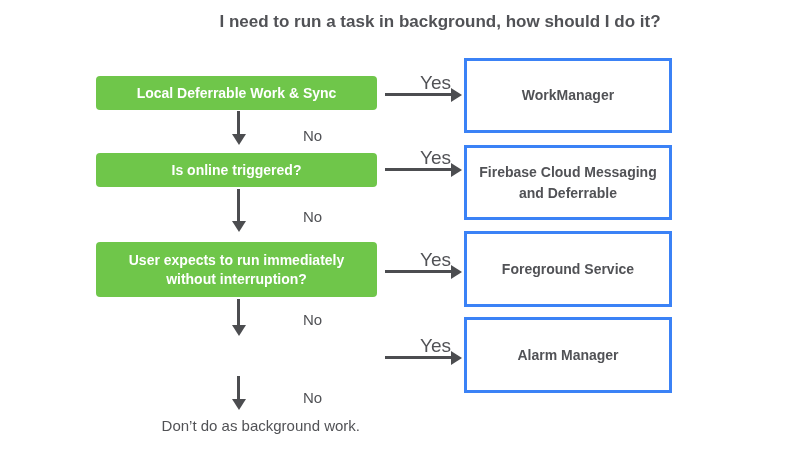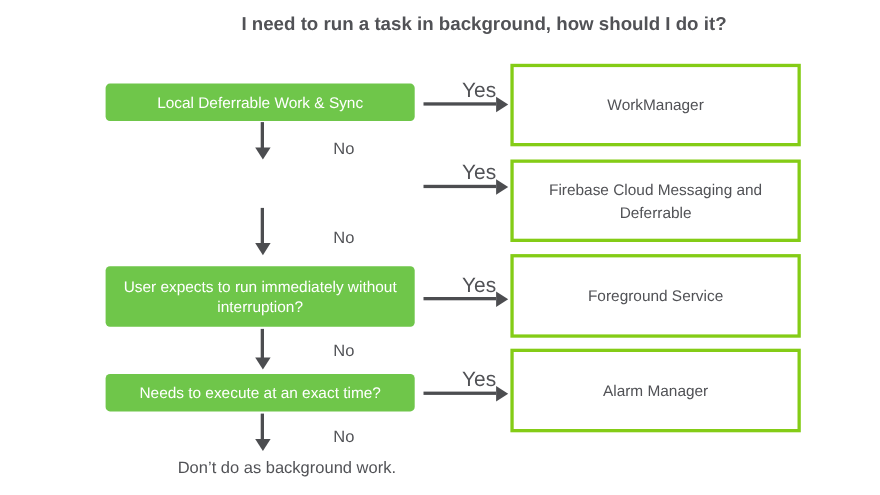--- a/index.html
+++ b/index.html
@@ -6,29 +6,29 @@
   .canvas{
     position:relative;width:800px;height:450px;background:#ffffff;
     font-family:"Liberation Sans",sans-serif;overflow:hidden;
   }
   .title{
     position:absolute;top:12px;left:0;width:100%;text-align:center;
     font-size:17px;font-weight:bold;color:#515256;margin-left:40px;
   }
   .qbox{
     position:absolute;left:96px;width:281px;background:#6FC64A;border-radius:4px;
-    color:#ffffff;font-weight:normal;font-size:14px;line-height:1.3;
+    color:#ffffff;font-weight:bold;font-size:14px;line-height:1.3;
     display:flex;align-items:center;justify-content:center;text-align:center;
     box-sizing:border-box;padding:0 10px;
   }
   .rbox{
-    position:absolute;left:464px;width:264px;border:3px solid #84cc16;background:#ffffff;
+    position:absolute;left:464px;width:208px;border:3px solid #3b82f6;background:#ffffff;
     color:#515256;font-size:14px;line-height:1.5;
     display:flex;align-items:center;justify-content:center;text-align:center;
-    box-sizing:border-box;padding:0 12px;
+    box-sizing:border-box;padding:0 12px;font-weight:bold;
   }
   .h-arrow{position:absolute;left:385px;width:66px;height:3px;background:#4C4D50;}
   .h-arrow::after{
     content:"";position:absolute;right:-11px;top:50%;transform:translateY(-50%);
     border-top:7px solid transparent;border-bottom:7px solid transparent;
     border-left:11px solid #4C4D50;
   }
   .v-arrow{position:absolute;left:237px;width:3px;background:#4C4D50;}
   .v-arrow::after{
     content:"";position:absolute;bottom:-10px;left:50%;transform:translateX(-50%);
@@ -46,34 +46,34 @@
 
   <div class="title">I need to run a task in background, how should I do it?</div>
 
   <div class="qbox" style="top:76px;height:34px">Local Deferrable Work &amp; Sync</div>
   <div class="yes-label" style="top:72px">Yes</div>
   <div class="h-arrow" style="top:93px"></div>
   <div class="rbox" style="top:58px;height:75px">WorkManager</div>
   <div class="v-arrow" style="top:111px;height:24px"></div>
   <div class="no-label" style="top:127px">No</div>
 
+  <div class="qbox" style="top:153px;height:34px">Is online triggered?</div>
   <div class="yes-label" style="top:147px">Yes</div>
   <div class="h-arrow" style="top:168px"></div>
   <div class="rbox" style="top:145px;height:75px">Firebase Cloud Messaging and Deferrable</div>
   <div class="v-arrow" style="top:189px;height:33px"></div>
   <div class="no-label" style="top:208px">No</div>
 
   <div class="qbox" style="top:242px;height:55px">User expects to run immediately without interruption?</div>
   <div class="yes-label" style="top:249px">Yes</div>
   <div class="h-arrow" style="top:270px"></div>
   <div class="rbox" style="top:231px;height:76px">Foreground Service</div>
   <div class="v-arrow" style="top:299px;height:27px"></div>
   <div class="no-label" style="top:311px">No</div>
 
-  <div class="qbox" style="top:340px;height:34px">Needs to execute at an exact time?</div>
   <div class="yes-label" style="top:335px">Yes</div>
   <div class="h-arrow" style="top:356px"></div>
   <div class="rbox" style="top:317px;height:76px">Alarm Manager</div>
   <div class="v-arrow" style="top:376px;height:24px"></div>
   <div class="no-label" style="top:389px">No</div>
 
   <div class="final-text">Don’t do as background work.</div>
 
 </div>
 

